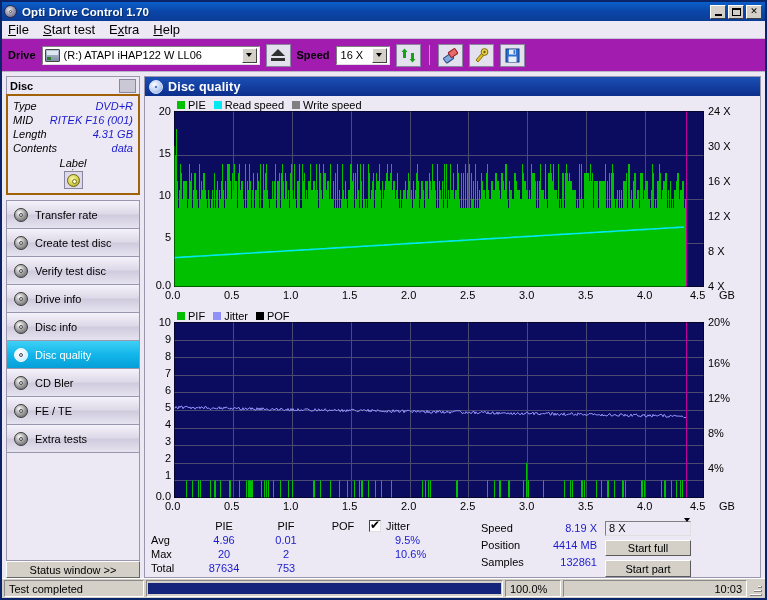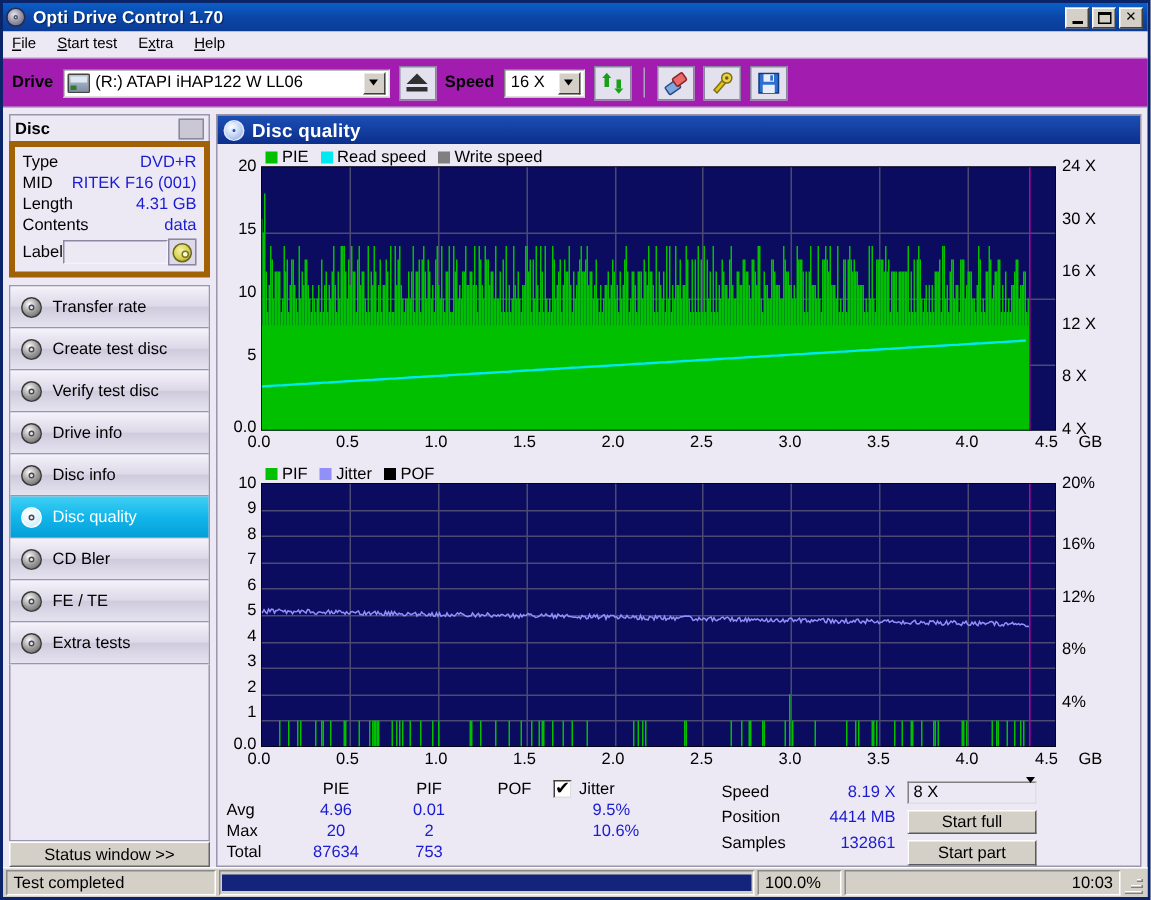--- a/index.html
+++ b/index.html
@@ -27,21 +27,21 @@
      border-right-color:#404040; border-bottom-color:#404040;
      display:flex; align-items:center; justify-content:center; font-size:9px; color:#000;
      font-family:"Liberation Sans",sans-serif; line-height:1; }
   .wbtn i { font-style:normal; display:block; }
   .wbtn.min i { width:7px; height:2px; background:#000; margin-top:6px; }
   .wbtn.max i { width:9px; height:8px; border:1px solid #000; border-top-width:2px; }
 
   
   .menubar { height:18px; background:#ece9f4; display:flex; align-items:center;
      padding-left:6px; gap:14px; border-bottom:1px solid #c8c4d8; flex:0 0 auto; }
-  .menubar span { font-size:10px; }
+  .menubar span { font-size:13px; }
   .menubar u { text-decoration:underline; }
 
   
   .toolbar { height:33px; background:#a21caf; display:flex; align-items:center;
      padding:0 6px; gap:6px; border-bottom:1px solid #b8b4c8; flex:0 0 auto; }
   .tb-label { font-weight:bold; font-size:11px; }
   .combo { height:19px; background:#fff; border:1px solid #808080;
      border-right-color:#dfdfdf; border-bottom-color:#dfdfdf;
      display:flex; align-items:center; font-size:11px; position:relative; }
   .combo .arrow { width:15px; height:15px; margin-left:auto; margin-right:2px; background:#d4d0c8;
@@ -62,25 +62,25 @@
   .sep { width:1px; height:20px; background:#a9a4bb; margin:0 2px; }
 
   
   .body { flex:1; display:flex; padding:4px 4px 0 4px; gap:4px; min-height:0; }
   .left { width:134px; display:flex; flex-direction:column; flex:0 0 auto; }
 
   .panel-hdr { height:18px; background:#ece9f4; border:1px solid #9a96ae;
      border-bottom:none; display:flex; align-items:center; padding:0 3px; }
   .panel-hdr b { font-size:11px; }
   .hdr-sq { margin-left:auto; width:17px;height:14px;background:#cbc8d6;border:1px solid #8a86a0;}
-  .disc-box { border:4px solid #a16207; background:#ece9f4; padding:3px 5px 4px 5px; }
+  .disc-box { border:2px solid #a16207; background:#ece9f4; padding:3px 5px 4px 5px;font-style:italic; }
   .drow { display:flex; justify-content:space-between; font-size:11px; line-height:14px; }
   .drow .k { color:#000; }
   .drow .v { color:#1b1bd0; }
-  .labelrow { display:flex; align-items:center; gap:0; margin-top:2px; }
+  .labelrow { display:flex; align-items:center; gap:0; margin-top:2px;flex-direction:column; }
   .labelrow .k { font-size:11px; }
   .lbl-input { flex:1; height:16px; background:#ece9f4; border:1px solid #8d89a3;
      border-right-color:#f4f2fa; border-bottom-color:#f4f2fa; }
   .cd-btn { width:19px;height:18px;background:#ddd9e8;border:1px solid #8a86a0;
      display:flex;align-items:center;justify-content:center; }
   .cd-glyph { width:13px;height:13px;border-radius:50%;
      background:radial-gradient(circle at 40% 35%,#f5f3a8 0%,#d8d24e 55%,#8f8a20 100%);
      border:1px solid #6a6615; position:relative; }
   .cd-glyph:after{content:"";position:absolute;left:4.5px;top:4.5px;width:3px;height:3px;border-radius:50%;background:#fffde0;border:1px solid #7a7520;}
 

